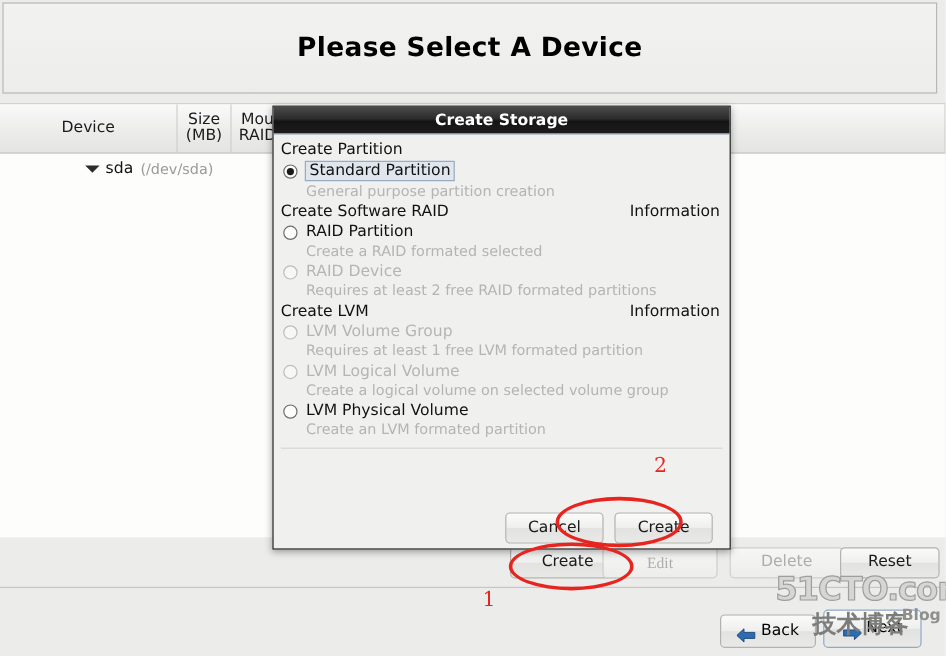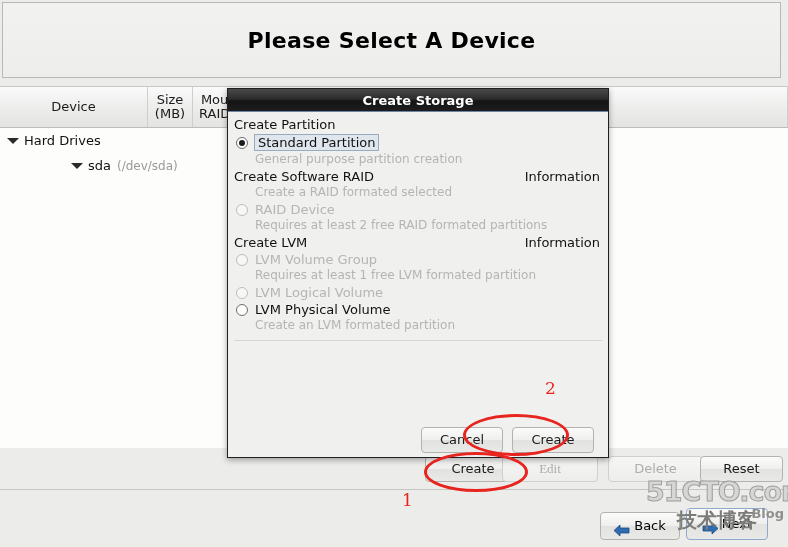--- a/index.html
+++ b/index.html
@@ -191,28 +191,20 @@
     <div class="th c2">
       <span>
         <span>Mou</span><br>
         <span>RAID</span>
       </span>
     </div>
   </div>
 
   <div id="table-body">
 
-    <div class="trow">
-      <div class="cell-dev ind0">
-        <span class="twisty"></span>
-        <span class="devname">Hard Drives</span>
-      </div>
-      <div class="cell-size"></div>
-      <div class="cell-rest"></div>
-    </div>
 
     <div class="trow">
       <div class="cell-dev ind1">
         <span class="twisty"></span>
         <span class="devname">sda</span>
         <span class="devpath">(/dev/sda)</span>
       </div>
       <div class="cell-size"></div>
       <div class="cell-rest"></div>
     </div>
@@ -260,40 +252,45 @@
     <div class="opt">
       <span class="radio on"></span>
       <span class="opt-label sel">Standard Partition</span>
     </div>
     <div class="desc">General purpose partition creation</div>
 
     <div class="sect-row">
       <span class="sect-title">Create Software RAID</span>
       <span class="sect-info">Information</span>
     </div>
+    <div class="opt">
+      <span class="radio"></span>
+      <span class="opt-label">RAID Partition</span>
+    </div>
     <div class="desc">Create a RAID formated selected</div>
     <div class="opt">
       <span class="radio dim"></span>
       <span class="opt-label dim">RAID Device</span>
     </div>
     <div class="desc">Requires at least 2 free RAID formated partitions</div>
 
     <div class="sect-row">
       <span class="sect-title">Create LVM</span>
       <span class="sect-info">Information</span>
     </div>
     <div class="opt">
       <span class="radio dim"></span>
       <span class="opt-label dim">LVM Volume Group</span>
     </div>
     <div class="desc">Requires at least 1 free LVM formated partition</div>
     <div class="opt">
       <span class="radio dim"></span>
       <span class="opt-label dim">LVM Logical Volume</span>
     </div>
+    <div class="desc">Create a logical volume on selected volume group</div>
     <div class="opt">
       <span class="radio"></span>
       <span class="opt-label">LVM Physical Volume</span>
     </div>
     <div class="desc">Create an LVM formated partition</div>
 
     <div class="dlg-sep"></div>
 
     <div id="dialog-buttons">
       <div class="btn dlgbtn">Cancel</div>

